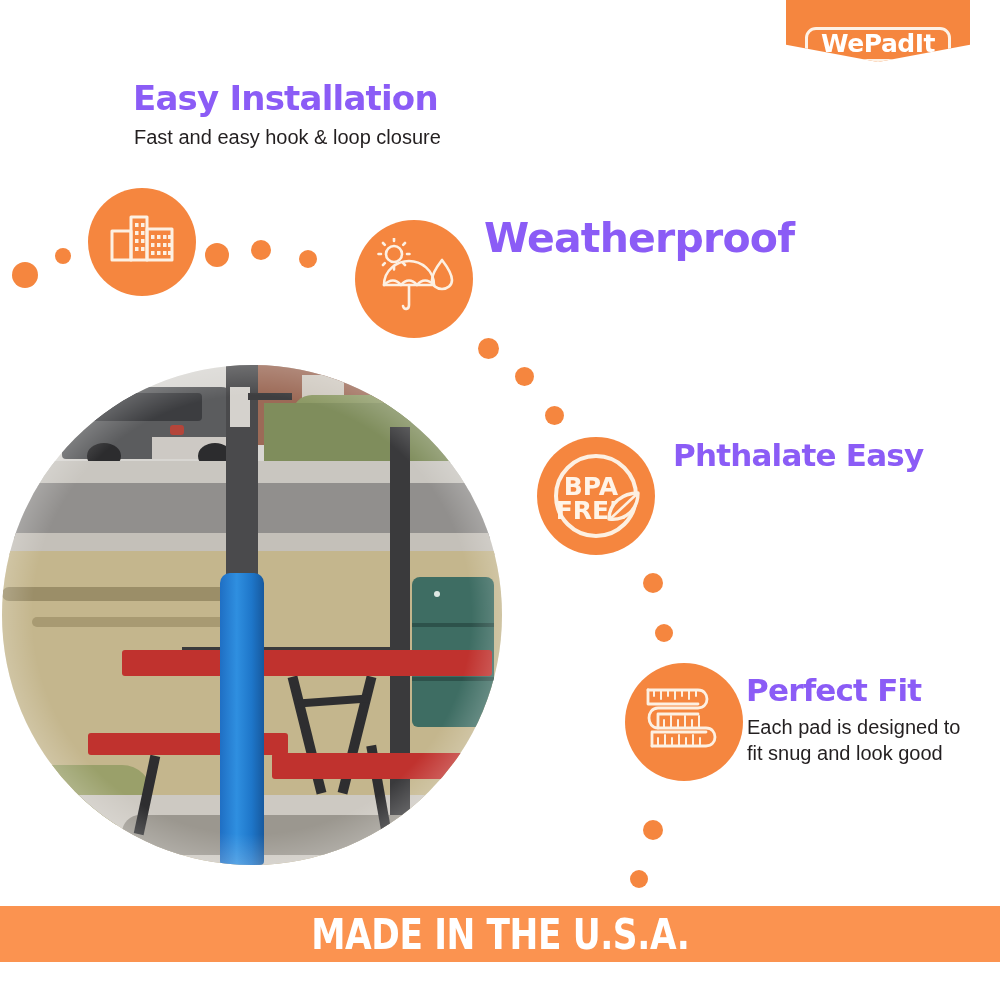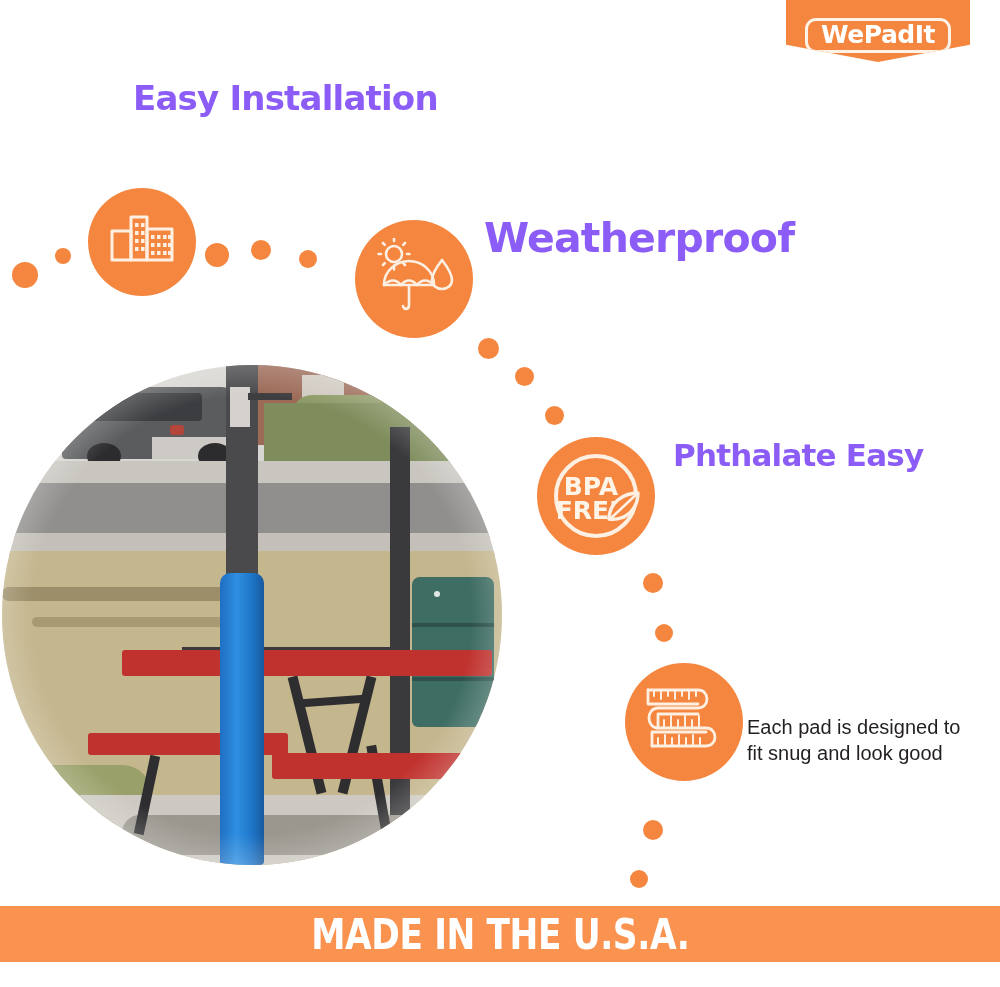--- a/index.html
+++ b/index.html
@@ -22,21 +22,21 @@
   .logo-badge {
     position: absolute;
     top: 0;
     left: 786px;
     width: 184px;
     height: 62px;
     background: #F5863F;
     -webkit-clip-path: polygon(0 0, 100% 0, 100% 72%, 50% 100%, 0 72%);
     clip-path: polygon(0 0, 100% 0, 100% 72%, 50% 100%, 0 72%);
     display: flex;
-    align-items: center;
+    align-items: flex-end;
     justify-content: center;
   }
   .logo-inner {
     margin-top: 9px;
     border: 3px solid #FDF2E6;
     border-radius: 11px;
     padding: 1px 13px 3px 13px;
     line-height: 1;
   }
   .logo-text {
@@ -215,20 +215,21 @@
   <div class="dot" style="left:515px; top:367px; width:19px; height:19px;"></div>
   <div class="dot" style="left:545px; top:406px; width:19px; height:19px;"></div>
 
   <div class="dot" style="left:643px; top:573px; width:20px; height:20px;"></div>
   <div class="dot" style="left:655px; top:624px; width:18px; height:18px;"></div>
 
   <div class="dot" style="left:643px; top:820px; width:20px; height:20px;"></div>
   <div class="dot" style="left:630px; top:870px; width:18px; height:18px;"></div>
 
   <div class="feat-title" id="title-easy">Easy Installation</div>
+  <div class="feat-body" id="body-easy">Fast and easy hook &amp; loop closure</div>
 
   <div class="icon-circle" id="icon-building">
     <svg width="66" height="58" viewBox="0 0 66 58">
       <g fill="none" stroke="#FDF0E2" stroke-width="3" stroke-linejoin="round">
         <path d="M3 18 H22 V47 H3 Z"></path>
         <path d="M22 4 H38 V47 H22 Z"></path>
         <path d="M38 16 H63 V47 H38 Z"></path>
       </g>
       <g fill="#FDF0E2">
         <rect x="26" y="10" width="3.5" height="4"></rect>
@@ -281,20 +282,21 @@
     <svg width="110" height="110" viewBox="0 0 110 110">
       <circle cx="55" cy="55" r="40" fill="none" stroke="#FDF0E2" stroke-width="4"></circle>
       <text class="bpa-label" x="50" y="54" font-size="25" text-anchor="middle">BPA</text>
       <text class="bpa-label" x="50" y="78" font-size="25" text-anchor="middle">FREE</text>
 
       <path d="M68 78 C68 62 82 52 97 52 C97 68 85 80 68 78 Z" fill="#F5863F" stroke="#FDF0E2" stroke-width="3.4" stroke-linejoin="round"></path>
       <path d="M70 77 C78 70 88 60 96 53" fill="none" stroke="#FDF0E2" stroke-width="2.6" stroke-linecap="round"></path>
     </svg>
   </div>
 
+  <div class="feat-title" id="title-perfect">Perfect Fit</div>
   <div class="feat-body" id="body-perfect">Each pad is designed to fit snug and look good</div>
 
   <div class="icon-circle" id="icon-tape">
     <svg width="96" height="96" viewBox="0 0 96 96">
       <g fill="none" stroke="#FDF0E2" stroke-width="2.8" stroke-linejoin="round" stroke-linecap="round">
 
         <path d="M12 16 H62 C74 16 74 34 62 34 H22 C10 34 10 54 22 54
                  H70 C82 54 82 72 70 72 H16"></path>
         <path d="M12 16 V30 H62 M22 54 V40 H62 M16 72 V58 H70"></path>
       </g>

